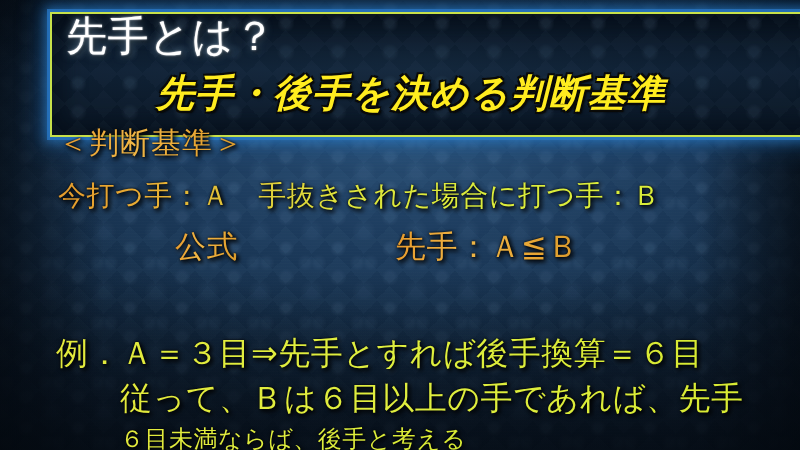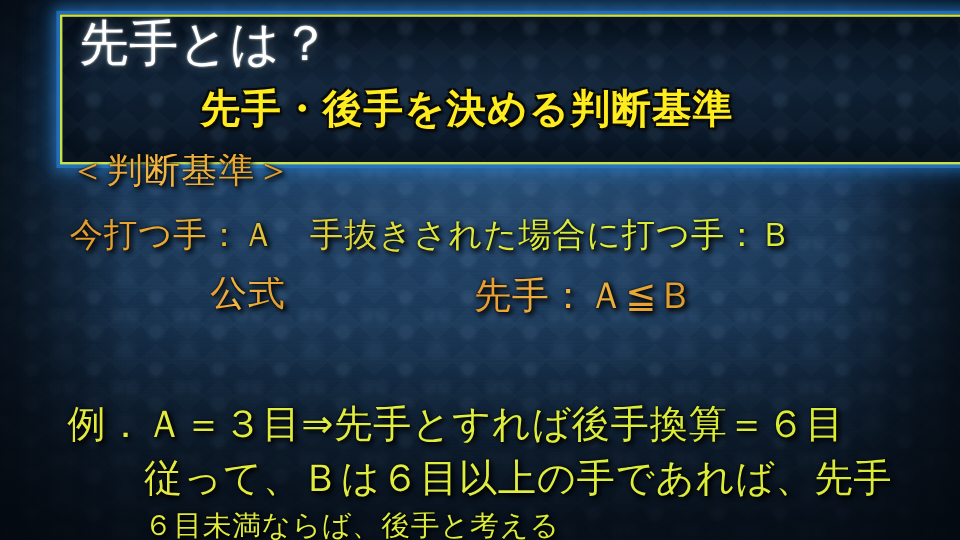--- a/index.html
+++ b/index.html
@@ -78,27 +78,28 @@
   .title-main{
     position:absolute;left:14px;top:1px;
     font-size:41px;line-height:1.05;font-weight:400;color:#ffffff;
     letter-spacing:.5px;white-space:nowrap;
     text-shadow:
       0 0 2px rgba(255,255,255,.85),
       0 0 9px rgba(180,225,255,.55),
       2px 2px 4px rgba(0,0,0,.75);
   }
   .title-sub{
-    position:absolute;left:115px;top:60px;
-    font-size:33px;line-height:1.05;font-weight:700;color:#ffec1f;
+    position:absolute;left:104px;top:60px;
+    font-size:38px;line-height:1.05;font-weight:700;color:#ffec1f;
     letter-spacing:1px;white-space:nowrap;
     text-shadow:
       -1.6px -1.6px 0 #0a0a08, 1.6px -1.6px 0 #0a0a08,
       -1.6px  1.6px 0 #0a0a08, 1.6px  1.6px 0 #0a0a08,
        0 0 3px rgba(0,0,0,.95), 2px 2px 3px rgba(0,0,0,.8);
+    font-style: italic;
   }
 
   
   .body-area{position:absolute;left:0;top:109px;width:772px;height:341px;}
 
   .ln{position:absolute;white-space:nowrap;line-height:1;}
 
   
   .gold{
     color:#e8a93b;
@@ -116,21 +117,21 @@
   }
   
   .gold-lime{
     background:linear-gradient(95deg,#e49b2c 0%,#e8ab33 14%,#dfc639 30%,#dde43c 48%,#dcec3c 68%,#d9ec39 100%);
     -webkit-background-clip:text;background-clip:text;-webkit-text-fill-color:transparent;color:#dbe53c;
     filter:drop-shadow(2px 2px 2px rgba(0,0,0,.85)) drop-shadow(0 0 1px rgba(0,0,0,.9));
   }
 
   #l-criteria{left:58px;top:19px;font-size:30px;letter-spacing:1px;}
   #l-moves   {left:58px;top:73px;font-size:28px;letter-spacing:.5px;}
-  #l-formula {left:175px;top:122px;font-size:31px;letter-spacing:.5px;font-family:Liberation Mono, monospace;}
+  #l-formula {left:175px;top:122px;font-size:31px;letter-spacing:.5px;}
   #l-formula2{left:395px;top:122px;font-size:31px;letter-spacing:.5px;}
   #l-ex1     {left:56px;top:192px;font-size:32px;letter-spacing:.5px;}
   #l-ex2     {left:120px;top:237px;font-size:32px;letter-spacing:.5px;}
   #l-ex3     {left:120px;top:282px;font-size:24px;letter-spacing:.5px;}
 </style>
 </head>
 <body>
 
 <div class="slide">
 

